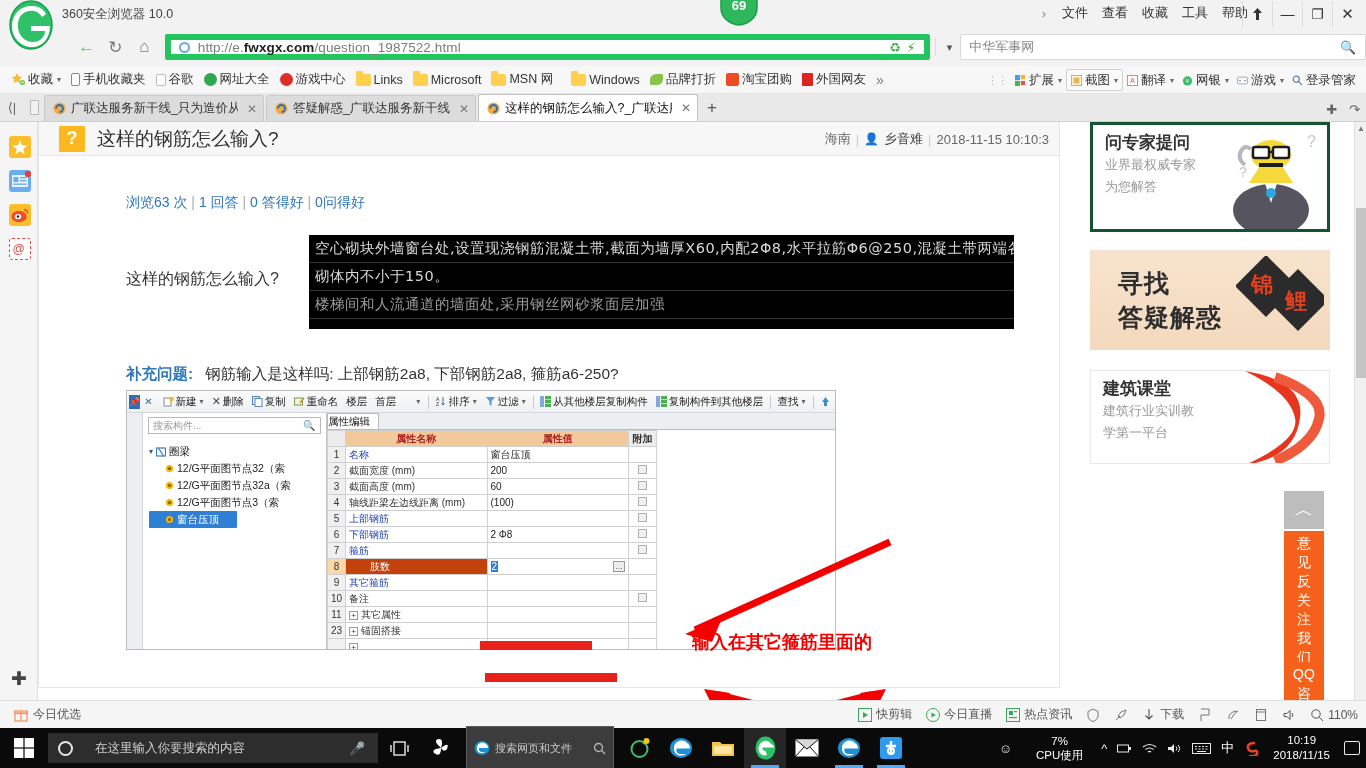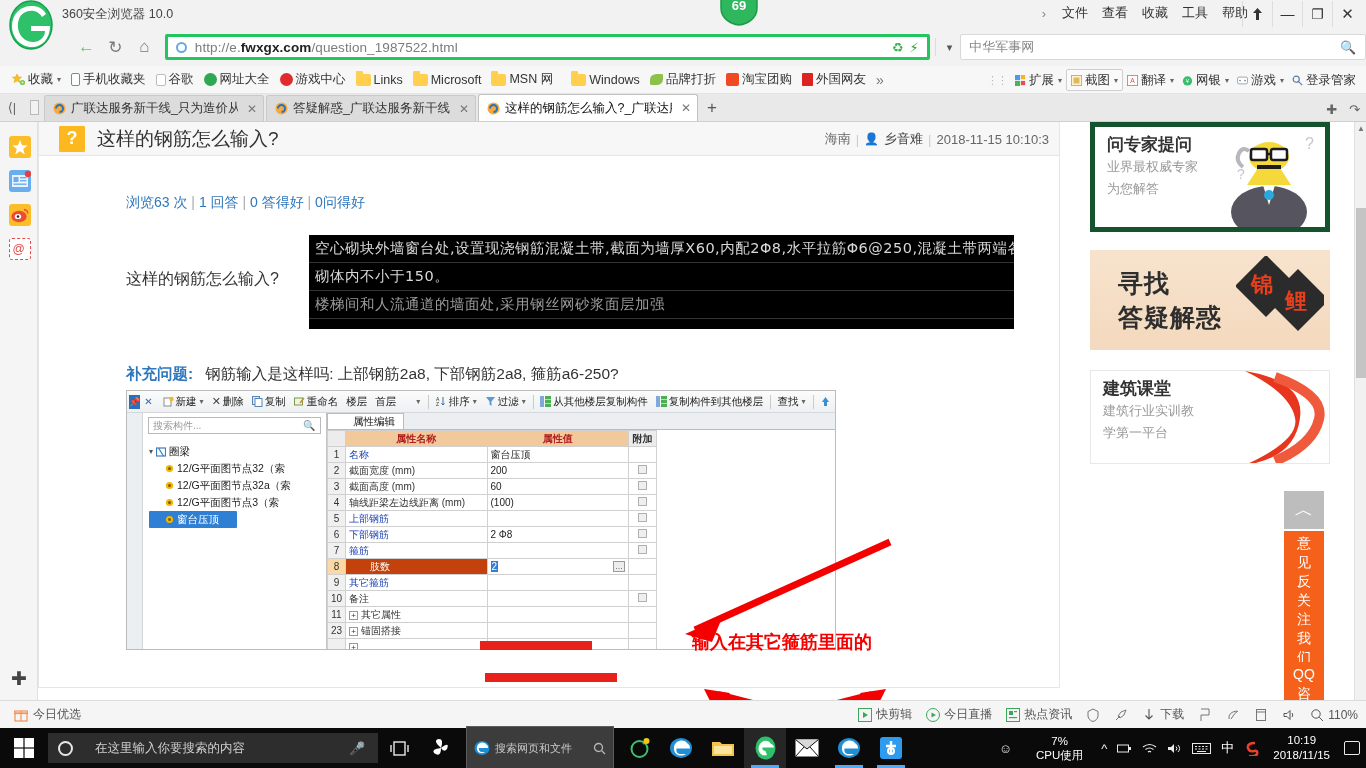--- a/index.html
+++ b/index.html
@@ -56,21 +56,21 @@
     position: absolute; left: 0; top: 28px; width: 1366px; height: 38px;
     background: #f2f2f2; display: flex; align-items: center;
   }
   .nav-btn {
     width: 30px; height: 30px; display: flex; align-items: center; justify-content: center;
     font-size: 17px; color: #7a7a7a;
   }
   .nav-btn.back { margin-left: 72px; color: #6fbf73; }
   .url-box {
     margin-left: 6px; width: 792px; height: 26px; background: #fff;
-    border: 3px solid #22c55e; border-radius: 2px;
+    border: 6px solid #22c55e; border-radius: 2px;
     display: flex; align-items: center; padding: 0 8px; position: relative;
   }
   .url-box .site-dot {
     width: 11px; height: 11px; border-radius: 50%;
     border: 2px solid #6aa9e0; margin-right: 8px; flex: none;
   }
   .url-text { font-size: 13.5px; color: #7c7c7c; letter-spacing: .1px; }
   .url-text b { color: #222; font-weight: bold; }
   .url-right { position: absolute; right: 8px; display: flex; gap: 6px; align-items: center; }
   .url-right .ic { font-size: 13px; }
@@ -228,21 +228,21 @@
   .tnode.l2 { padding-left: 16px; }
   .tnode.sel { background:#2f7fd4; color:#fff; width: 88px; border-radius:1px; padding-left:16px;}
   .gear-ico { width:9px; height:9px; flex:none;}
   .gray-col {
     position:absolute; left: 0; top: 0; width: 16px; height: 238px;
     background:#eceff1; border-right:1px solid #d2d6da;
   }
 
   .prop-pane { flex: 1; position: relative; background: #fff; }
   .prop-tabs { height: 17px; background: #eceff1; border-bottom: 1px solid #b8bcc0; display:flex;}
-  .prop-tab { font-size: 10.5px; padding: 1px 8px 0 25px; background:#fff;
+  .prop-tab { font-size: 10.5px; padding: 1px 8px 0 0; background:#fff;
     border: 1px solid #b8bcc0; border-bottom: none; color:#111;}
   table.ptab { border-collapse: collapse; width: 330px; font-size: 10px; table-layout: fixed;}
   table.ptab th, table.ptab td {
     border: 1px solid #d0d0d0; height: 16px; padding: 0 3px; overflow: hidden; white-space: nowrap;
   }
   table.ptab th { background: #f2c99a; color:#b02020; font-weight: bold; text-align:center;}
   table.ptab th.idx { background:#ececec; width: 18px;}
   table.ptab th.add { background:#ececec; color:#333; width: 28px;}
   td.idx { background:#f0f0f0; text-align:center; color:#333; width:18px;}
   td.name { width: 120px; color:#333;}
@@ -261,21 +261,21 @@
   
   .redbar { position: absolute; background: #e8211b; height: 9px; z-index: 5;}
   .red-note {
     position: absolute; left: 692px; top: 508px; color:#f40000;
     font-size: 18px; font-weight: bold; white-space: nowrap;
     font-family: "DejaVu Serif", serif;
   }
 
   
   .right-col { position: absolute; left: 1052px; top: 0; width: 276px; height: 578px; }
-  .ad-card { position: absolute; left: 0; width: 240px; background:#fff; border:5px solid #14532d;}
+  .ad-card { position: absolute; left: 0; width: 240px; background:#fff; border:3px solid #14532d;}
   .ad-expert { top: 0; height: 110px; overflow:hidden;}
   .ad-title { font-size: 17px; color:#333; font-weight:bold; padding: 6px 0 0 12px;}
   .ad-sub { font-size: 13px; color:#999; padding-left: 12px; line-height: 22px;}
   .ad-jinli { position:absolute; left:0; top:128px; width:240px; height:100px;
     background: linear-gradient(#f7e3cd,#f3d9bd); overflow:hidden;}
   .jin-l { position:absolute; left:28px; top:16px; font-size:25px; color:#2e2e2e; font-weight:bold;
      line-height: 34px; letter-spacing:1px;}
   .jin-d { position:absolute; right:6px; top:6px; width:88px; height:88px; }
   .ad-class { position:absolute; left:0; top:248px; width:240px; height:94px;
      background:#fff; border:1px solid #e8e8e8; overflow:hidden;}

